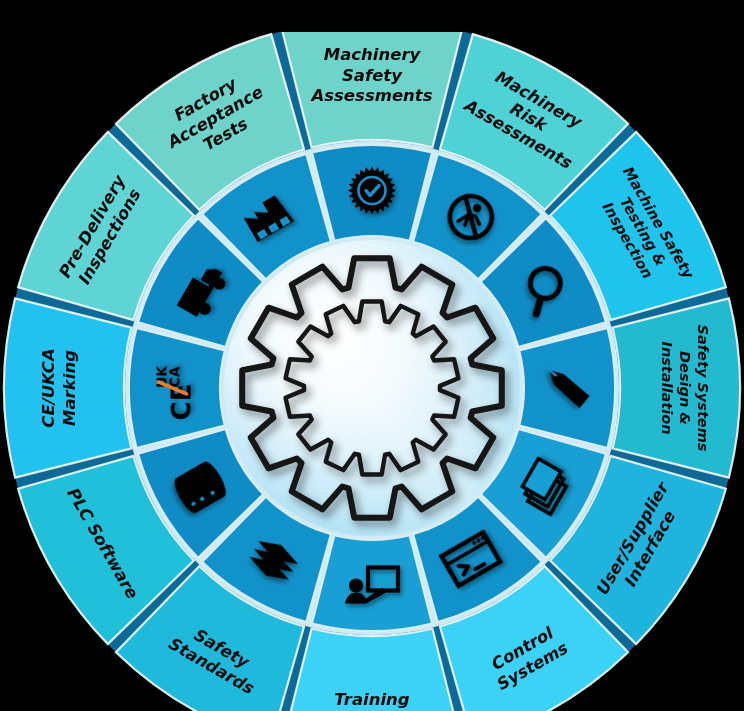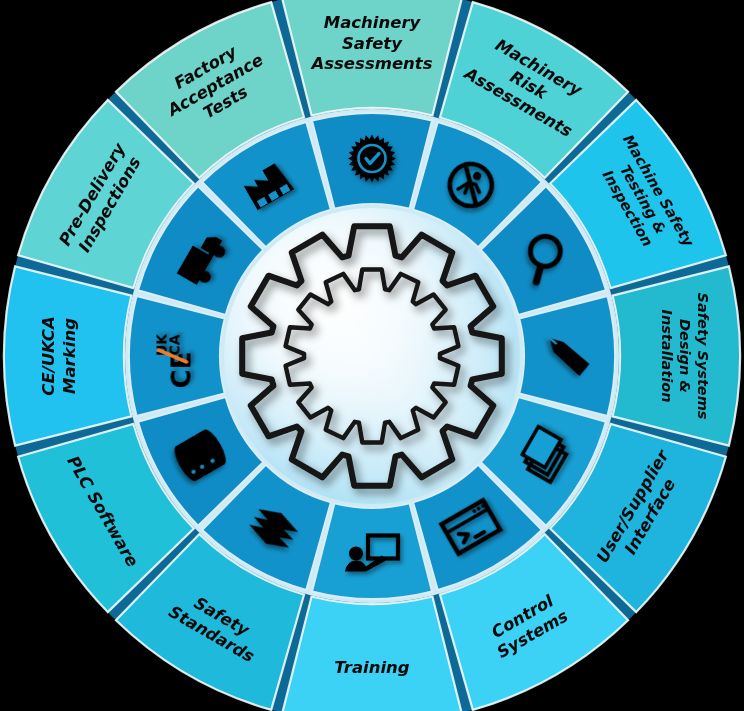--- a/index.html
+++ b/index.html
@@ -1,18 +1,18 @@
 <!DOCTYPE html>
 <html><head>
 <meta charset="utf-8">
 <style>
   html,body{margin:0;padding:0;background:#000;}
   body{width:744px;height:711px;overflow:hidden;
        font-family:"DejaVu Sans",sans-serif;}
-  #stage{position:relative;width:744px;height:521px;}
+  #stage{position:relative;width:744px;height:521px;margin-top:32px;}
   #wheel{position:absolute;left:0;top:0;}
   .seg-label{
     font-family:"DejaVu Sans",sans-serif;
     font-weight:600;
     fill:#0a0a0a;
     text-anchor:middle;
     dominant-baseline:middle;
     font-style:italic;
   }
   .icon-glyph{fill:#000;}

